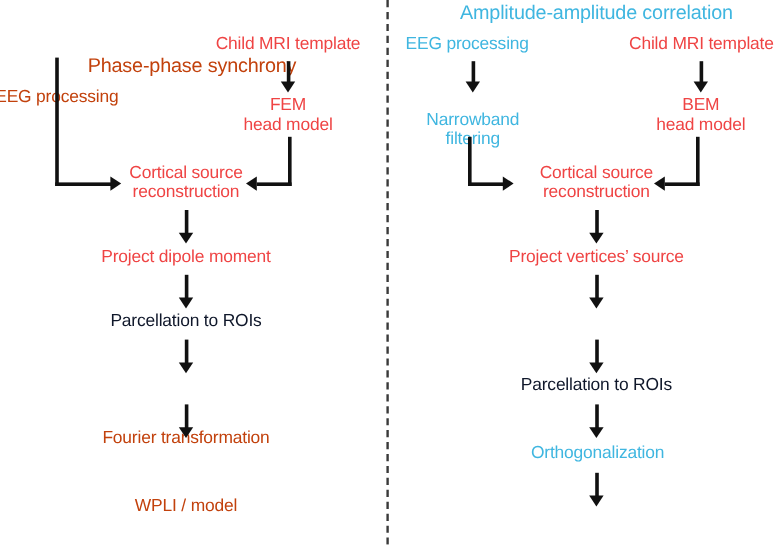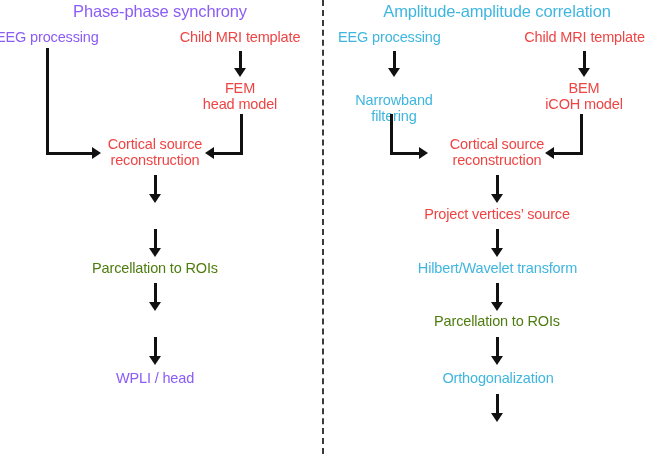--- a/index.html
+++ b/index.html
@@ -23,23 +23,23 @@
     line-height: 1.12;
     white-space: pre;
     color: #1a1a1a;
     font-size: 14.5px;
     letter-spacing: -0.15px;
   }
   .title {
     font-size: 16.5px;
     font-weight: 400;
   }
-  .orange { color: #8b5cf6; }
+  .orange { color: #c2410c; margin-top: 44px; }
   .blue   { color: #3fb6e0; text-align: center; }
-  .gray   { color: #4d7c0f; }
+  .gray   { color: #0f172a; }
   .black  { color: #ef4444; }
 
   
   .varrow {
     position: absolute;
   }
   .varrow .shaft {
     position: absolute;
     left: 50%;
     top: 0;
@@ -130,40 +130,42 @@
   </div>
 
   <div class="node black" style="left:95px; top:136px; width:120px;">Cortical source
 reconstruction</div>
 
   <div class="varrow" style="left:145px; top:175px; width:20px; height:28px;">
     <div class="shaft" style="height:20px;"></div>
     <div class="head"></div>
   </div>
 
+  <div class="node black" style="left:75px; top:206px; width:160px;">Project dipole moment</div>
 
   <div class="varrow" style="left:145px; top:229px; width:20px; height:28px;">
     <div class="shaft" style="height:20px;"></div>
     <div class="head"></div>
   </div>
 
   <div class="node gray" style="left:80px; top:260px; width:150px;">Parcellation to ROIs</div>
 
   <div class="varrow" style="left:145px; top:283px; width:20px; height:28px;">
     <div class="shaft" style="height:20px;"></div>
     <div class="head"></div>
   </div>
 
+  <div class="node orange" style="left:65px; top:313px; width:180px;">Fourier transformation</div>
 
   <div class="varrow" style="left:145px; top:337px; width:20px; height:28px;">
     <div class="shaft" style="height:20px;"></div>
     <div class="head"></div>
   </div>
 
-  <div class="node orange" style="left:95px; top:370px; width:120px;">WPLI / head</div>
+  <div class="node orange" style="left:95px; top:370px; width:120px;">WPLI / model</div>
 
   <div class="node title blue" style="left:352px; top:2px; width:290px;">Amplitude-amplitude correlation</div>
 
   <div class="node blue" style="left:338px; top:29px; width:120px; text-align:left;">EEG processing</div>
 
   <div class="node black" style="left:512px; top:29px; width:145px;">Child MRI template</div>
 
   <div class="varrow" style="left:384px; top:51px; width:20px; height:26px;">
     <div class="shaft" style="height:18px;"></div>
     <div class="head"></div>
@@ -171,21 +173,21 @@
 
   <div class="varrow" style="left:574px; top:51px; width:20px; height:26px;">
     <div class="shaft" style="height:18px;"></div>
     <div class="head"></div>
   </div>
 
   <div class="node blue" style="left:334px; top:92px; width:120px;">Narrowband
 filtering</div>
 
   <div class="node black" style="left:524px; top:80px; width:120px;">BEM
-iCOH model</div>
+head model</div>
 
   <div class="elbow" style="left:390px; top:114px; width:60px; height:48px;">
     <div class="vseg" style="left:0; height:41px;"></div>
     <div class="hseg" style="left:0; top:38px; width:31px;"></div>
     <div class="head-right" style="left:29px; top:33px;"></div>
   </div>
 
   <div class="elbow" style="left:545px; top:114px; width:55px; height:48px;">
     <div class="vseg" style="left:35px; height:41px;"></div>
     <div class="hseg" style="left:9px; top:38px; width:29px;"></div>
@@ -200,21 +202,20 @@
     <div class="head"></div>
   </div>
 
   <div class="node black" style="left:412px; top:206px; width:170px;">Project vertices’ source</div>
 
   <div class="varrow" style="left:487px; top:229px; width:20px; height:28px;">
     <div class="shaft" style="height:20px;"></div>
     <div class="head"></div>
   </div>
 
-  <div class="node blue" style="left:400px; top:260px; width:195px;">Hilbert/Wavelet transform</div>
 
   <div class="varrow" style="left:487px; top:283px; width:20px; height:28px;">
     <div class="shaft" style="height:20px;"></div>
     <div class="head"></div>
   </div>
 
   <div class="node gray" style="left:422px; top:313px; width:150px;">Parcellation to ROIs</div>
 
   <div class="varrow" style="left:487px; top:337px; width:20px; height:28px;">
     <div class="shaft" style="height:20px;"></div>

